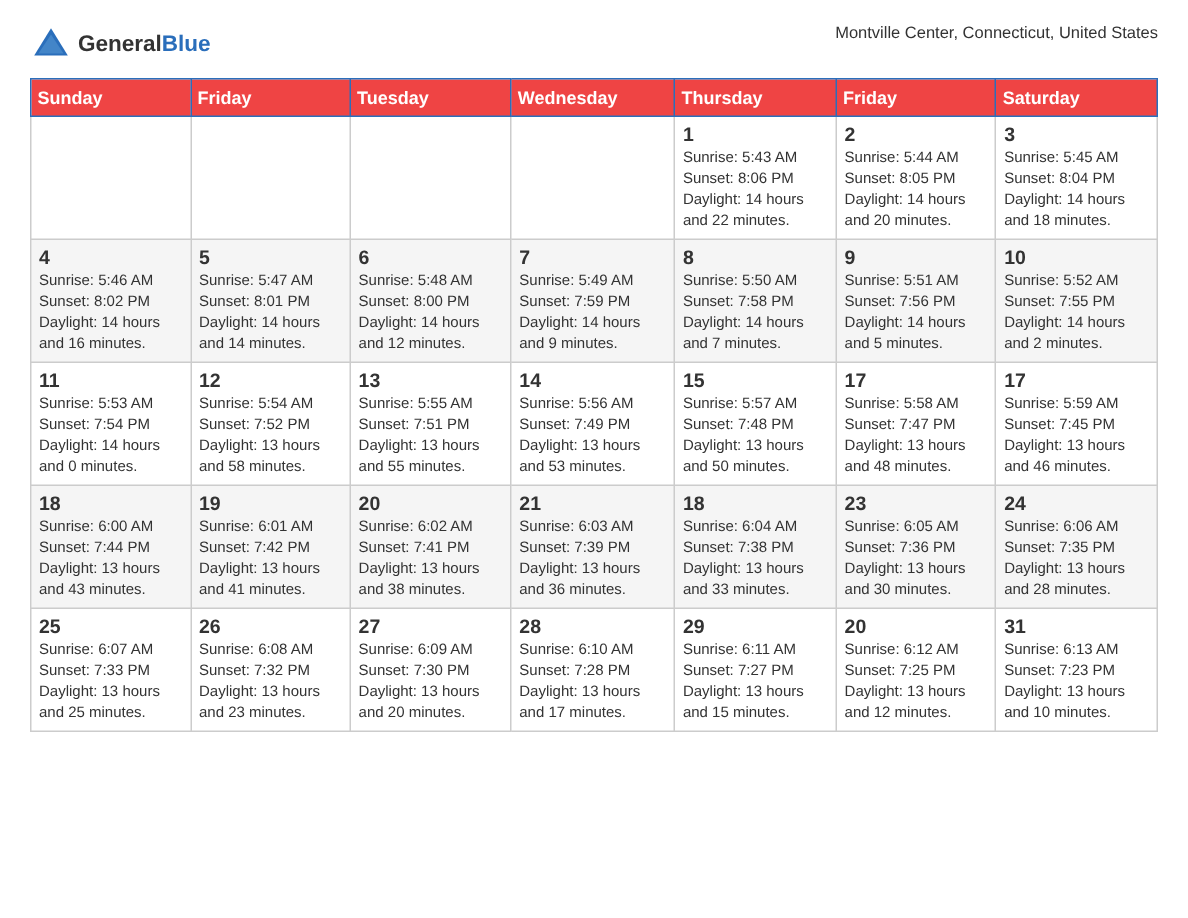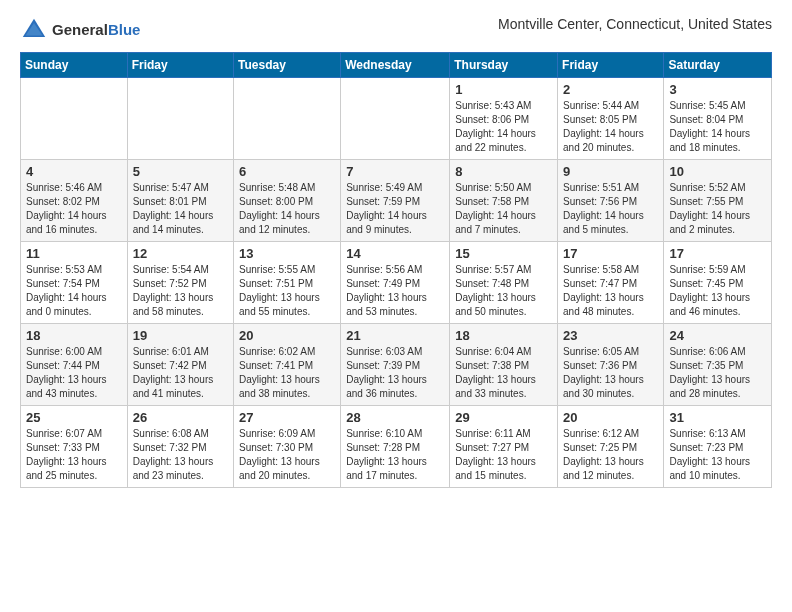--- a/index.html
+++ b/index.html
@@ -42,31 +42,31 @@
     }
     .title-area {
       text-align: right;
     }
     .month-title {
       font-size: 36px;
       font-weight: bold;
       color: #333;
     }
     .location-title {
-      font-size: 14px;
+      font-size: 11px;
       color: #333;
       font-weight: normal;
     }
     .calendar-table {
       width: 100%;
       border-collapse: collapse;
       font-size: 11px;
     }
     .calendar-table thead th {
-      background-color: #0369a1;
+      background-color: #ef4444;
       color: #fff;
       padding: 5px 4px;
       text-align: left;
       font-size: 12px;
       font-weight: bold;
       border: 1px solid #2a6ebb;
     }
     .calendar-table tbody td {
       border: 1px solid #ccc;
       vertical-align: top;

